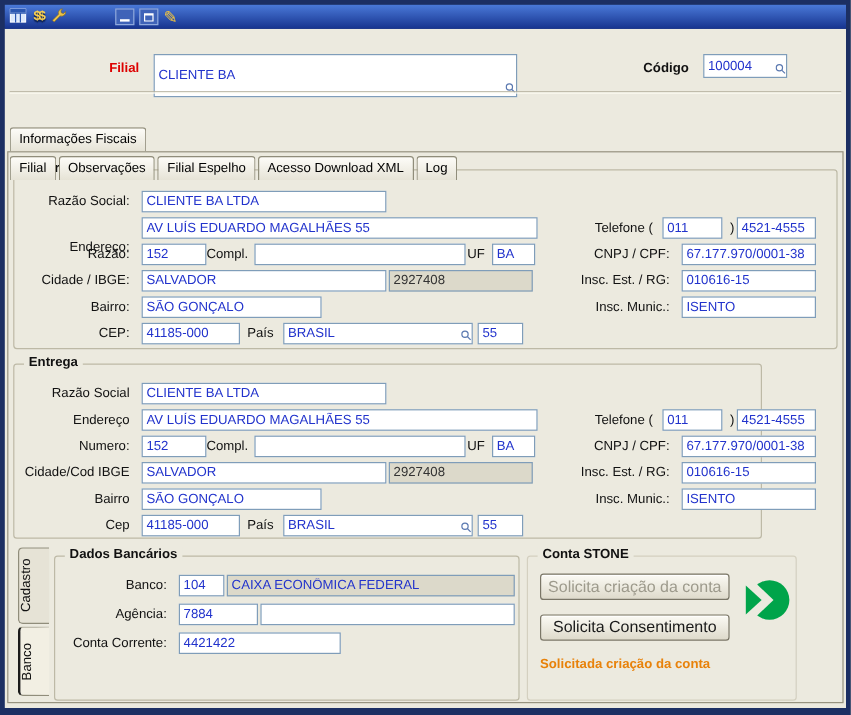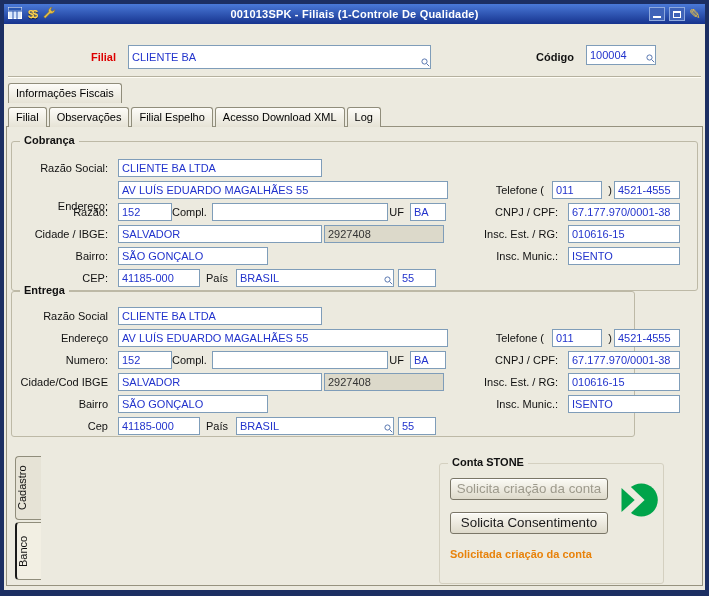--- a/index.html
+++ b/index.html
@@ -28,21 +28,21 @@
   .fld{position:absolute;height:18px;}
   .fld input{width:100%;height:100%;border:1px solid var(--fieldborder);background:#fff;
     color:var(--value);font:11px "Liberation Sans","DejaVu Sans",sans-serif;padding:0 3px;}
   .fld.ro input{background:var(--robg);}
   .fld.rodark input{background:var(--robg);color:#333;}
   .fld .lookup{position:absolute;right:1px;bottom:0;}
   .hdr-filial{color:var(--red);font-weight:bold;}
   .hdr-codigo{font-weight:bold;}
   .sep{position:absolute;left:8px;top:76px;width:693px;height:0;border-top:1px solid #b5b19f;border-bottom:1px solid #fffdf5;}
   
-  .tabs{position:absolute;display:flex;align-items:flex-end;z-index:5;}
+  .tabs{position:absolute;display:flex;align-items:flex-end;z-index:5;margin-top:23px;}
   .tabs-top{left:8px;top:81px;height:22px;}
   .tabs-main{left:8px;top:103px;height:24px;}
   .tab{border:1px solid var(--tabborder);border-bottom:none;border-radius:3px 3px 0 0;
     padding:3px 7px 2px;background:linear-gradient(#fdfcf8,#e6e3d6);margin-right:2px;height:20px;white-space:nowrap;}
   .tab.active{background:var(--bg);height:24px;padding-top:5px;position:relative;z-index:6;text-decoration:underline;}
   
   .sheet{position:absolute;left:6px;top:126px;width:697px;height:460px;border:1px solid #96927f;background:var(--bg);}
   .grp{position:absolute;border:1px solid #bdb9a6;border-radius:3px;}
   .legend{position:absolute;top:-8px;left:8px;background:var(--bg);padding:0 4px;font-weight:bold;color:#111;white-space:nowrap;}
   
@@ -73,34 +73,33 @@
             <rect x="0.5" y="0.5" width="13" height="3" fill="#2a56b0"></rect>
           </svg>
       </span>
       <span class="moneyicon">$$</span>
       <span>
         <svg width="14" height="14" viewBox="0 0 16 16">
             <path d="M11.5 1.5a4 4 0 0 0-3.8 5.2L2 12.4 3.6 14l5.7-5.7A4 4 0 0 0 14.5 4l-2 2-2-.5-.5-2 1.5-2z" fill="#e8c24a" stroke="#8a6d1f" stroke-width="0.6"></path>
           </svg>
       </span>
     </div>
-    <div class="tb-title">001013SPK - Filiais (1-Controle De Qualidade)</div>
     <div class="tb-ctrls">
       <span class="wbtn">
           <i class="minbar"></i>
         </span>
       <span class="wbtn">
           <i class="maxbox"></i>
         </span>
       <span class="pencil">✎</span>
     </div>
   </div>
 
   <span class="lbl hdr-filial" style="left:10px;top:49px;width:112px;">Filial</span>
-  <span class="fld" style="left:128px;top:45px;width:303px;height:24px;border-radius:10px;">
+  <span class="fld" style="left:128px;top:45px;width:303px;height:36px;border-radius:10px;">
     <input value="CLIENTE BA" style="">
     <span class="lookup"><svg width="9" height="9" viewBox="0 0 9 9">
           <circle cx="3.5" cy="3.5" r="2.6" fill="none" stroke="#5a78b0"></circle>
           <line x1="5.6" y1="5.6" x2="8.2" y2="8.2" stroke="#5a78b0"></line>
         </svg></span>
   </span>
   <span class="lbl hdr-codigo" style="left:500px;top:49px;width:80px;">Código</span>
   <span class="fld" style="left:586px;top:45px;width:70px;height:20px;">
     <input value="100004" style="">
     <span class="lookup"><svg width="9" height="9" viewBox="0 0 9 9">
@@ -163,21 +162,21 @@
       <span class="fld" style="left:224px;top:127px;width:158px;">
         <input value="BRASIL" style="">
         <span class="lookup"><svg width="9" height="9" viewBox="0 0 9 9">
               <circle cx="3.5" cy="3.5" r="2.6" fill="none" stroke="#5a78b0"></circle>
               <line x1="5.6" y1="5.6" x2="8.2" y2="8.2" stroke="#5a78b0"></line>
             </svg></span>
       </span>
       <span class="fld" style="left:386px;top:127px;width:38px;"><input value="55" style=""></span>
     </div>
 
-    <div class="grp" style="left:4px;top:164px;width:624px;height:146px;">
+    <div class="grp" style="left:4px;top:176px;width:624px;height:146px;">
       <span class="legend">Entrega</span>
 
       <span class="lbl" style="left:0;top:16px;width:102px;">Razão Social</span>
       <span class="fld" style="left:106px;top:15px;width:204px;"><input value="CLIENTE BA LTDA" style=""></span>
 
       <span class="lbl" style="left:0;top:38px;width:102px;">Endereço</span>
       <span class="fld" style="left:106px;top:37px;width:330px;"><input value="AV LUÍS EDUARDO MAGALHÃES 55" style=""></span>
       <span class="lbl" style="left:426px;top:38px;width:112px;">Telefone (</span>
       <span class="fld" style="left:540px;top:37px;width:50px;"><input value="011" style=""></span>
       <span class="lbl" style="left:590px;top:38px;width:10px;padding-right:0;">)</span>
@@ -212,20 +211,34 @@
               <circle cx="3.5" cy="3.5" r="2.6" fill="none" stroke="#5a78b0"></circle>
               <line x1="5.6" y1="5.6" x2="8.2" y2="8.2" stroke="#5a78b0"></line>
             </svg></span>
       </span>
       <span class="fld" style="left:386px;top:125px;width:38px;"><input value="55" style=""></span>
     </div>
 
     <span class="vtab" style="left:8px;top:329px;height:64px;">Cadastro</span>
     <span class="vtab active" style="left:8px;top:395px;height:58px;">Banco</span>
 
+    <div class="grp" style="left:38px;top:336px;width:388px;height:121px;">
+      <span class="legend">Dados Bancários</span>
+
+      <span class="lbl" style="left:0;top:16px;width:99px;">Banco:</span>
+      <span class="fld" style="left:103px;top:15px;width:38px;"><input value="104" style=""></span>
+      <span class="fld ro" style="left:143px;top:15px;width:240px;"><input readonly="" value="CAIXA ECONÔMICA FEDERAL" style=""></span>
+
+      <span class="lbl" style="left:0;top:40px;width:99px;">Agência:</span>
+      <span class="fld" style="left:103px;top:39px;width:66px;"><input value="7884" style=""></span>
+      <span class="fld" style="left:171px;top:39px;width:212px;"><input value="" style=""></span>
+
+      <span class="lbl" style="left:0;top:64px;width:99px;">Conta Corrente:</span>
+      <span class="fld" style="left:103px;top:63px;width:135px;"><input value="4421422" style=""></span>
+    </div>
 
     <div class="grp" style="left:432px;top:336px;width:225px;height:121px;border-color:#d4d0c0;">
       <span class="legend">Conta STONE</span>
       <button class="btn disabled" style="left:10px;top:14px;width:158px;">Solicita criação da conta</button>
       <button class="btn" style="left:10px;top:48px;width:158px;">Solicita Consentimento</button>
       <span class="status-orange" style="left:10px;top:84px;">Solicitada criação da conta</span>
       <span class="logo" style="left:176px;top:14px;">
         <svg width="44" height="44" viewBox="0 0 40 40">
           <circle cx="23" cy="20" r="15" fill="#00a44a"></circle>
           <polygon points="8,3 26,20 8,37" fill="#eceadf"></polygon>

